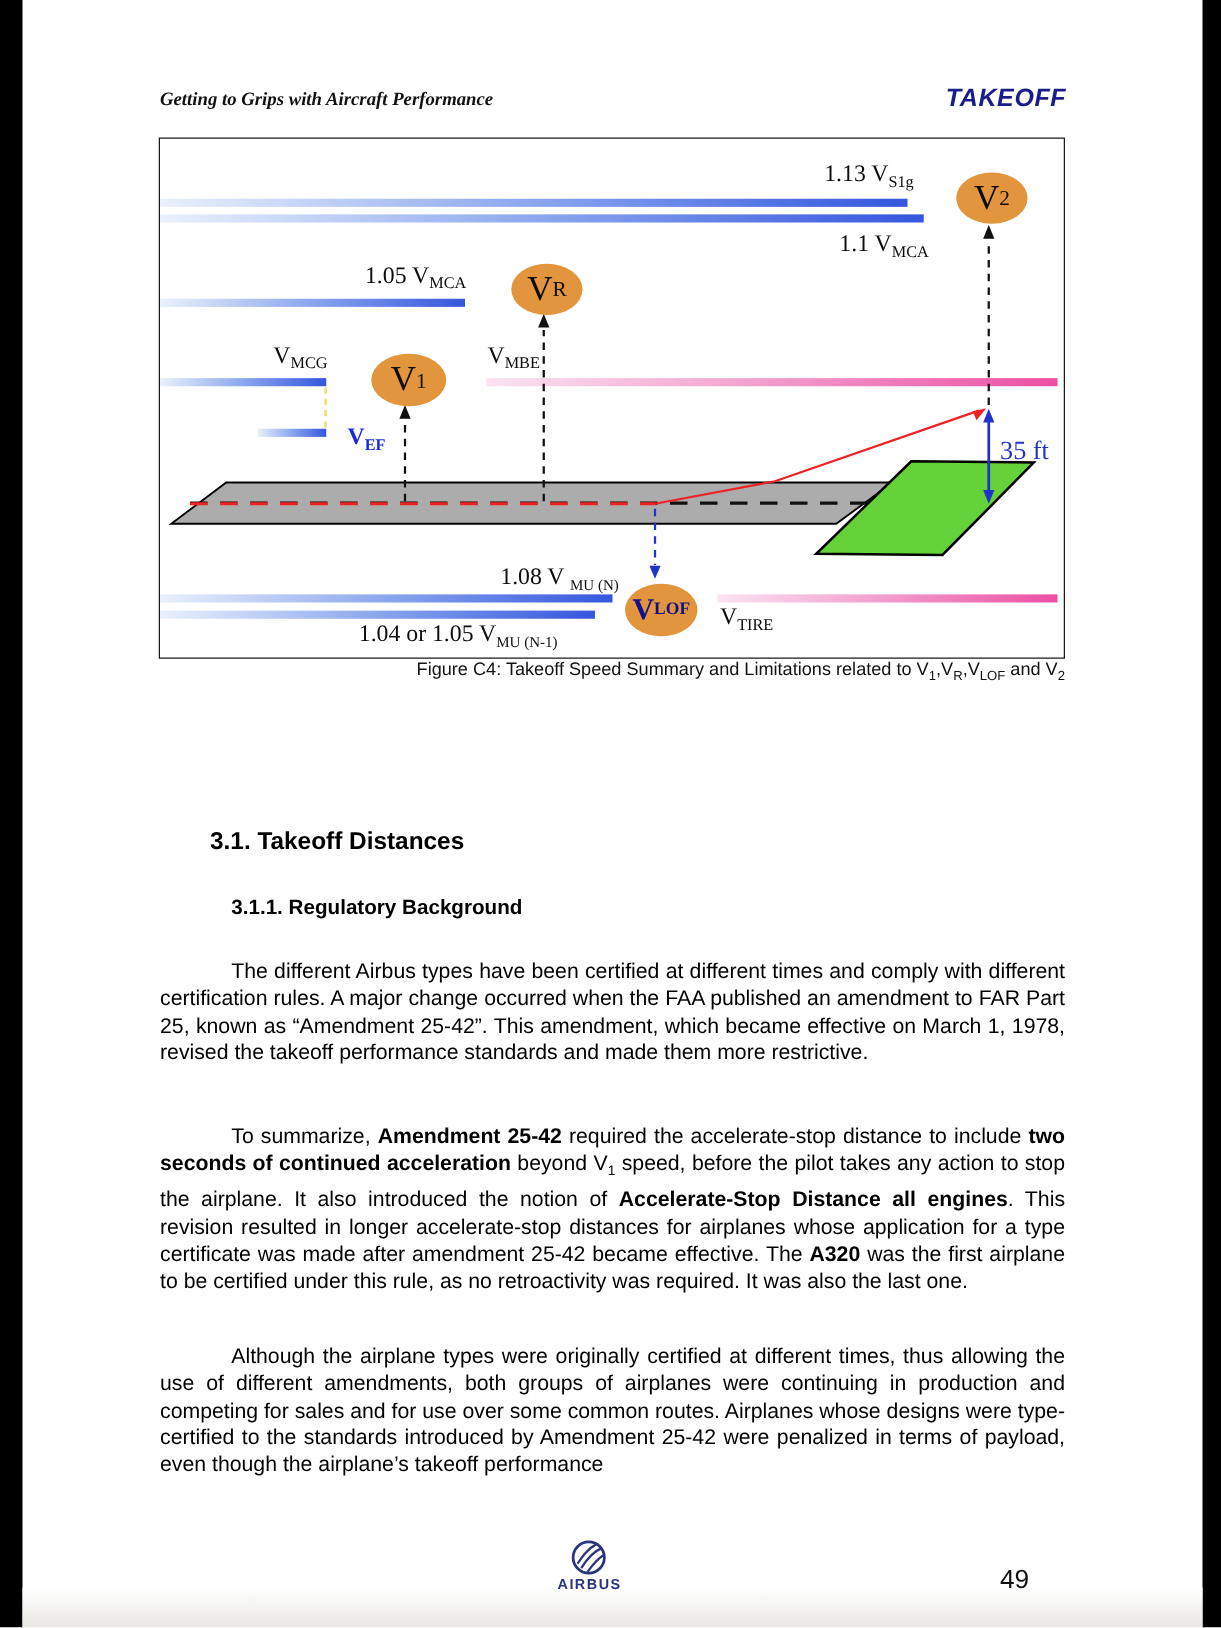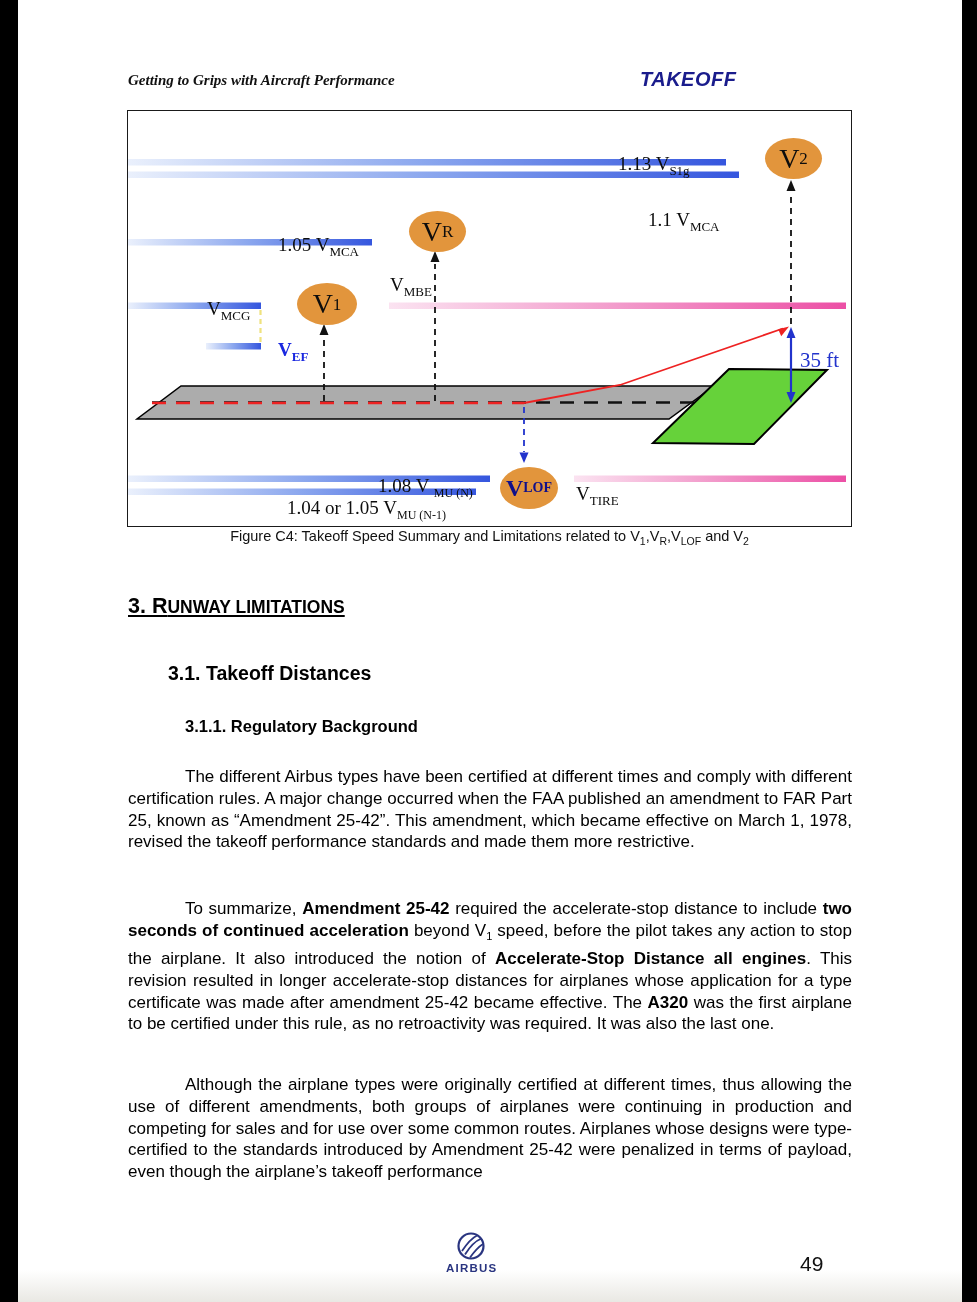--- a/index.html
+++ b/index.html
@@ -5,37 +5,37 @@
   html,body{margin:0;padding:0;}
   body{width:977px;height:1302px;background:#ffffff;font-family:"Liberation Sans",sans-serif;position:relative;overflow:hidden;}
   .page{position:absolute;left:0;top:0;width:977px;height:1302px;}
   .edge{position:absolute;top:0;height:1302px;background:#000;}
   .edge.left{left:0;width:18px;}
   .edge.right{left:962px;width:15px;}
   .bottom-shade{position:absolute;left:18px;top:1270px;width:944px;height:32px;background:linear-gradient(#ffffff,#e9e8e3);}
 
   
   .hdr-left{position:absolute;left:128px;top:72px;font-family:"Liberation Serif",serif;font-weight:bold;font-style:italic;font-size:15px;color:#111;}
-  .hdr-right{position:absolute;left:640px;top:68px;width:213px;text-align:left;font-weight:bold;font-style:italic;font-size:20px;letter-spacing:.5px;color:#1a1c8c;}
+  .hdr-right{position:absolute;left:640px;top:68px;width:213px;text-align:right;font-weight:bold;font-style:italic;font-size:20px;letter-spacing:.5px;color:#1a1c8c;}
 
   
   .figure{position:absolute;left:127px;top:110px;width:725px;height:417px;border:1.6px solid #1a1a1a;box-sizing:border-box;background:#fff;}
   .figure svg{position:absolute;left:0;top:0;}
   .fig-label{position:absolute;font-family:"Liberation Serif",serif;font-size:19px;color:#0d0d0d;white-space:nowrap;}
   .fig-label sub{font-size:13px;}
   .fig-label.small-sub sub{font-size:12px;}
   .fig-label.blue{color:#1a28e0;font-weight:bold;}
-  .fig-label.right{margin-top:24px;}
+  .fig-label.right{text-align:right;}
   .spot{position:absolute;background:#e2953c;border-radius:50%;display:flex;align-items:center;justify-content:center;font-family:"Liberation Serif",serif;font-size:28px;color:#0d0d0d;}
   .spot sub{font-size:17px;line-height:1;}
   .spot.lof{font-size:24px;color:#10108a;font-weight:bold;}
   .spot.lof sub{font-size:14px;}
   .ft35{position:absolute;font-family:"Liberation Serif",serif;font-size:21px;color:#2233cc;}
 
-  .caption{position:absolute;left:127px;top:528px;width:725px;text-align:center;font-size:14.5px;color:#111;}
+  .caption{position:absolute;left:127px;top:528px;width:725px;text-align:right;font-size:14.5px;color:#111;}
   .caption sub{font-size:10.5px;}
 
   
   .h1{position:absolute;left:128px;top:594px;font-weight:bold;font-size:21.5px;color:#000;}
   .h1 .inner{text-decoration:underline;}
   .h1 .run-small{font-size:17.5px;}
   .h2{position:absolute;left:168px;top:662px;font-weight:bold;font-size:19.5px;color:#000;}
   .h3{position:absolute;left:185px;top:717px;font-weight:bold;font-size:16.5px;color:#000;}
 
   
@@ -138,23 +138,20 @@
         <sub>1</sub>
       </div>
     <div class="spot lof" style="left:372px;top:356px;width:58px;height:42px;">
         <span>V</span>
         <sub>LOF</sub>
       </div>
   </div>
 
   <div class="caption"><span>Figure C4: Takeoff Speed Summary and Limitations related to V</span><sub>1</sub><span>,V</span><sub>R</sub><span>,V</span><sub>LOF</sub><span> and V</span><sub>2</sub></div>
 
-  <div class="h1">
-    <span class="inner"><span>3. R</span><span class="run-small">UNWAY LIMITATIONS</span></span>
-  </div>
   <div class="h2">3.1. Takeoff Distances</div>
   <div class="h3">3.1.1.  Regulatory Background</div>
 
   <div class="para p1">The different Airbus types have been certified at different times and comply with different certification rules. A major change occurred when the FAA published an amendment to FAR Part 25, known as “Amendment 25-42”. This amendment, which became effective on March 1, 1978, revised the takeoff performance standards and made them more restrictive.</div>
   <div class="para p2"><span>To summarize, </span><span style="font-weight: bold;">Amendment 25-42</span><span> required the accelerate-stop distance to include </span><span style="font-weight: bold;">two seconds of continued acceleration</span><span> beyond V</span><sub>1</sub><span> speed, before the pilot takes any action to stop the airplane. It also introduced the notion of </span><span style="font-weight: bold;">Accelerate-Stop Distance all engines</span><span>. This revision resulted in longer accelerate-stop distances for airplanes whose application for a type certificate was made after amendment 25-42 became effective. The </span><span style="font-weight: bold;">A320</span><span> was the first airplane to be certified under this rule, as no retroactivity was required. It was also the last one.</span></div>
   <div class="para p3">Although the airplane types were originally certified at different times, thus allowing the use of different amendments, both groups of airplanes were continuing in production and competing for sales and for use over some common routes. Airplanes whose designs were type-certified to the standards introduced by Amendment 25-42 were penalized in terms of payload, even though the airplane’s takeoff performance</div>
 
   <div class="footer-logo">
     <svg width="30" height="30" viewBox="0 0 30 30">
       <g fill="none" stroke="#2a3580" stroke-width="1.8">

